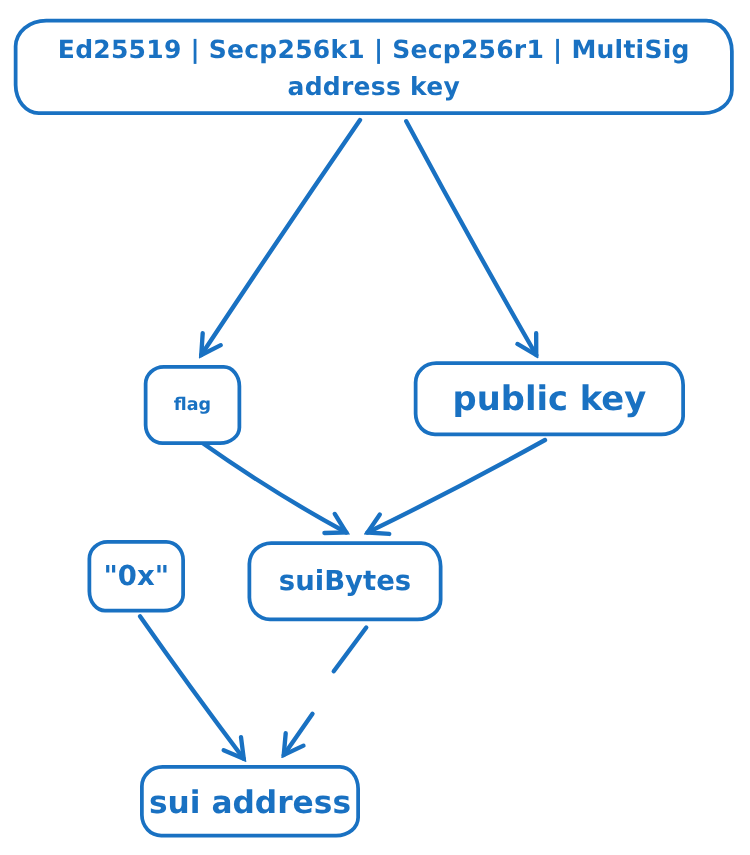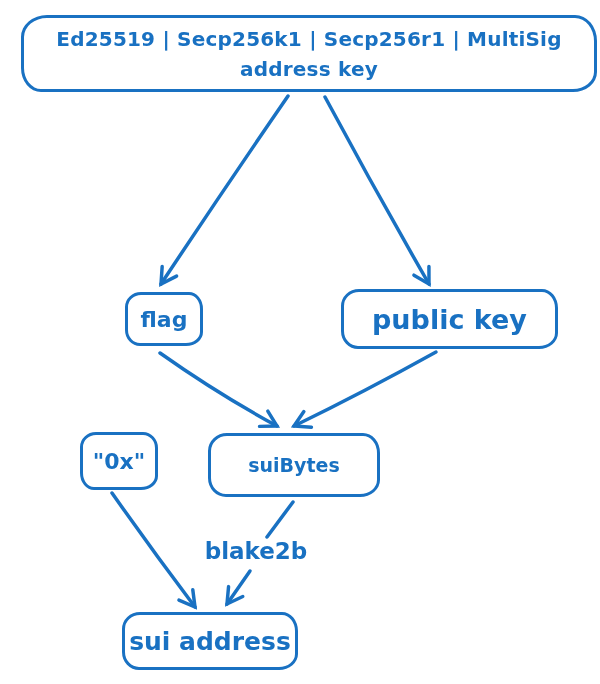--- a/index.html
+++ b/index.html
@@ -27,48 +27,47 @@
     background: var(--bg);
     color: var(--ink);
     display: flex;
     flex-direction: column;
     align-items: center;
     justify-content: center;
     font-weight: 600;
     white-space: nowrap;
     z-index: 2;
     text-align: right;
-    margin-left: 10px;
   }
   .node-private-key {
     left: 11px; top: 15px; width: 576px; height: 77px;
     border-radius: 26px 22px 24px 20px / 22px 26px 20px 24px;
     font-size: 20px;
     line-height: 30px;
     letter-spacing: 0.2px;
   }
   .node-flag {
-    left: 115px; top: 292px; width: 78px; height: 54px;
+    left: 115px; top: 292px; width: 78px; height: 64px;
     border-radius: 16px 14px 17px 15px / 15px 17px 14px 16px;
-    font-size: 22px;
+    font-size: 14px;
   }
   .node-public-key {
     left: 331px; top: 289px; width: 217px; height: 60px;
     border-radius: 18px 16px 19px 17px / 17px 19px 16px 18px;
     font-size: 27px;
   }
   .node-hex-prefix {
     left: 70px; top: 432px; width: 78px; height: 58px;
     border-radius: 16px 15px 17px 14px / 15px 16px 14px 17px;
     font-size: 22px;
   }
   .node-sui-bytes {
-    left: 198px; top: 433px; width: 172px; height: 64px;
+    left: 198px; top: 433px; width: 156px; height: 64px;
     border-radius: 19px 17px 20px 18px / 18px 20px 17px 19px;
-    font-size: 19px;
+    font-size: 22px;
   }
   .node-sui-address {
     left: 112px; top: 612px; width: 176px; height: 58px;
     border-radius: 18px 16px 19px 17px / 17px 19px 16px 18px;
     font-size: 25px;
   }
   .edge-label {
     position: absolute;
     left: 196px; top: 536px; width: 120px; height: 30px;
     color: var(--ink);
@@ -130,15 +129,14 @@
   </div>
 
   <div class="node node-sui-bytes">
     <div>suiBytes</div>
   </div>
 
   <div class="node node-sui-address">
     <div>sui address</div>
   </div>
 
-  <div class="edge-label">blake2b</div>
 
 </div>
 
 </body></html>

